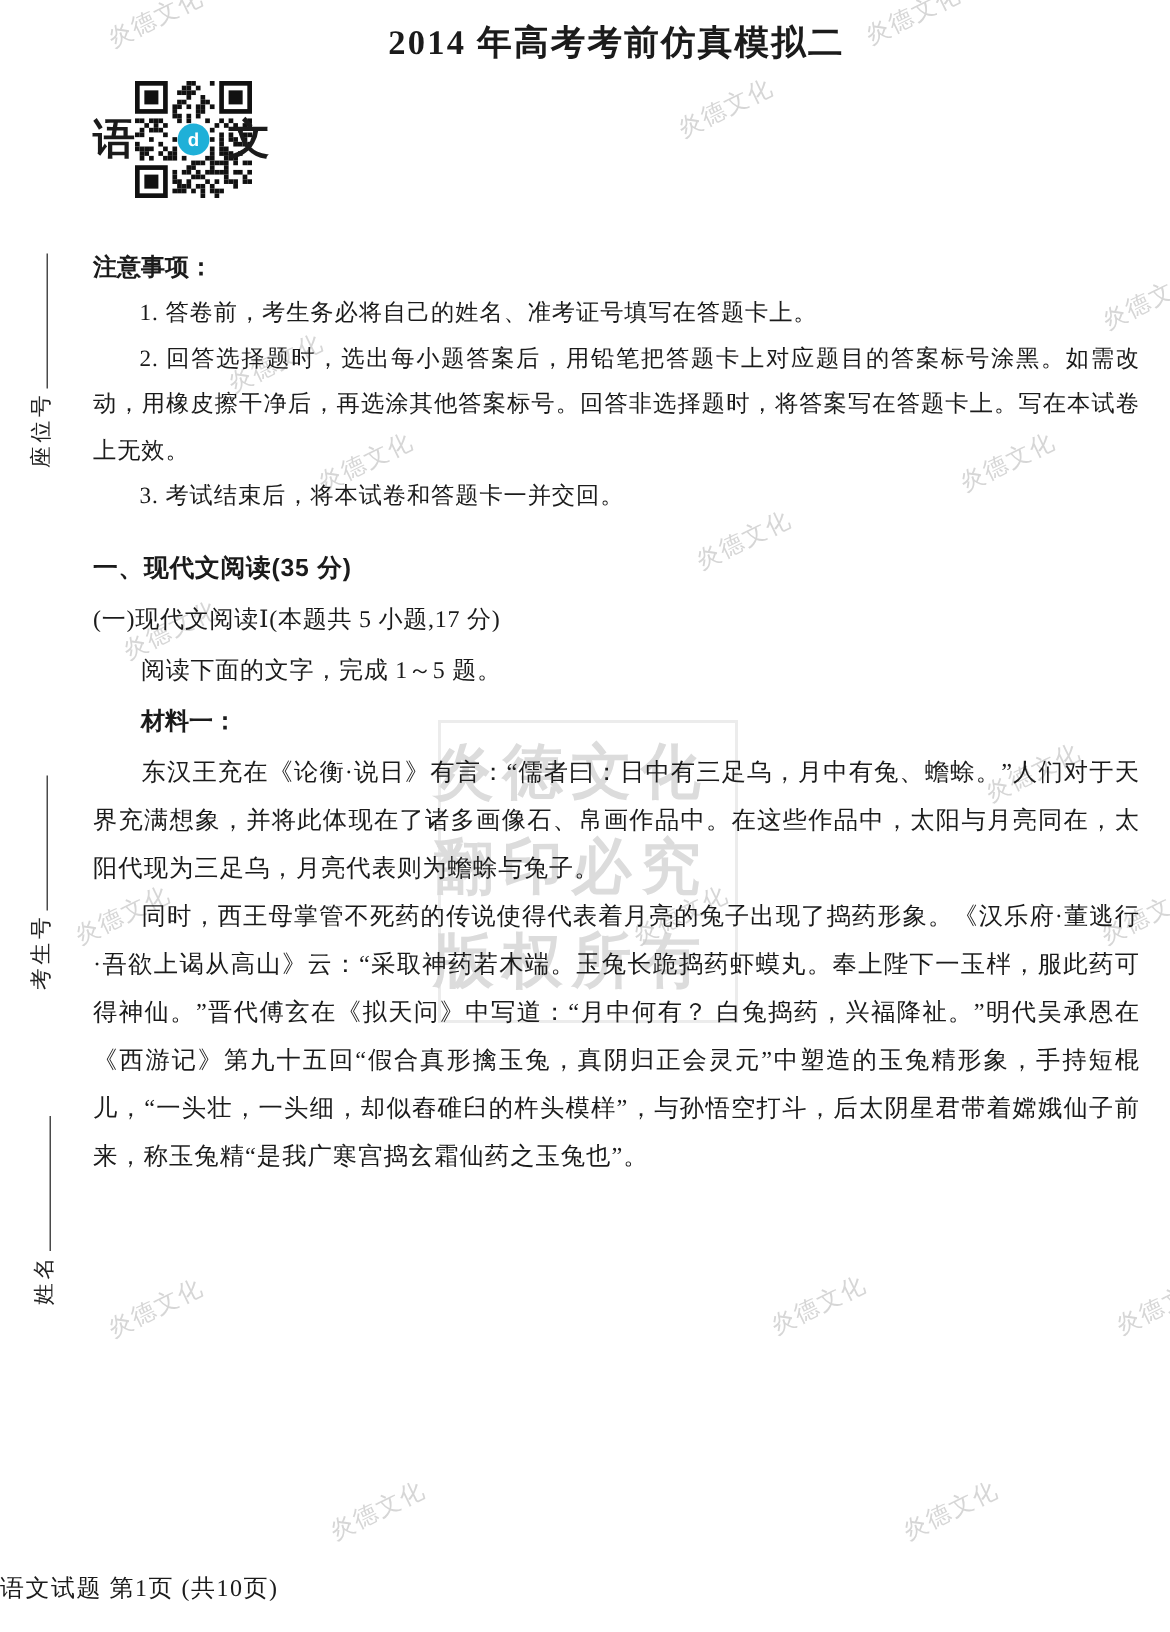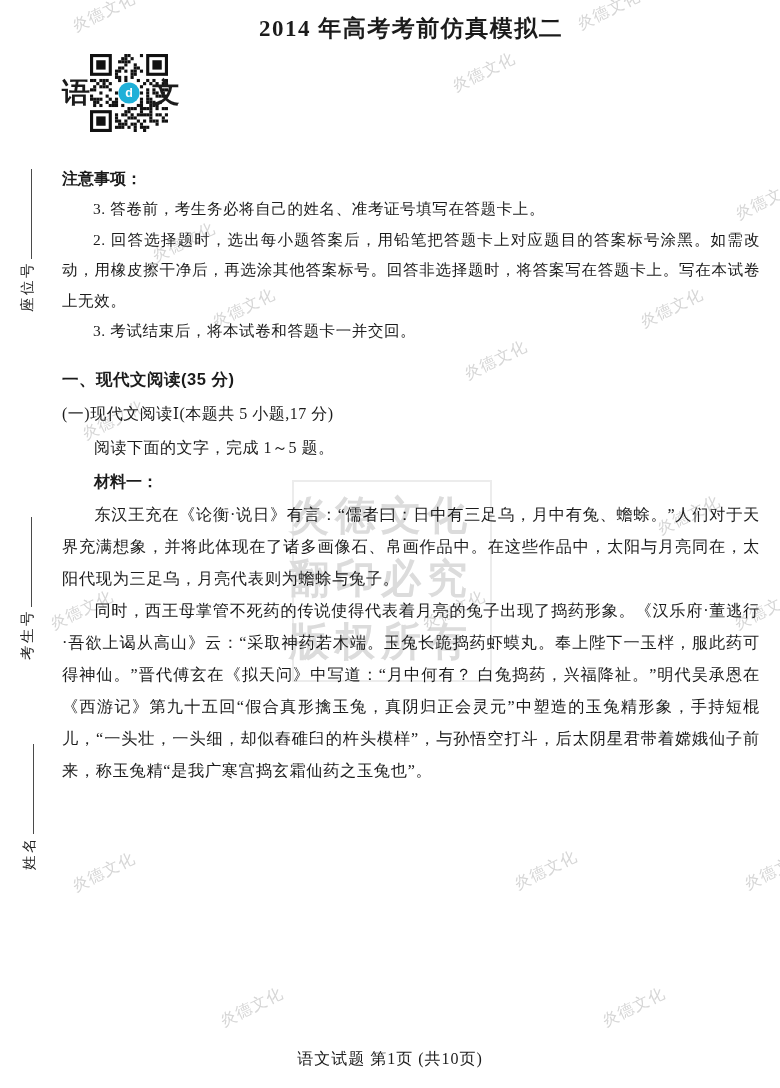--- a/index.html
+++ b/index.html
@@ -11,21 +11,21 @@
   .title{font-size:23px;font-weight:700;text-align:center;margin:13px 0 0;letter-spacing:1.5px;}
   .subject{font-size:28px;font-weight:700;text-align:left;margin-top:30px;letter-spacing:2px;}
   .notice{margin-top:52px;}
   .notice-heading{font-family:"Liberation Sans","DejaVu Sans",sans-serif;font-weight:700;font-size:16px;line-height:30px;}
   .notice p{margin:0;text-indent:2em;font-size:15.5px;line-height:30.5px;text-align:justify;letter-spacing:.6px;}
   .part-heading{font-family:"Liberation Sans","DejaVu Sans",sans-serif;font-weight:700;font-size:16.5px;margin:15px 0 0;line-height:35px;letter-spacing:.5px;}
   .sub-heading{font-size:16px;margin:0;line-height:34px;letter-spacing:.5px;}
   .instruction{text-indent:2em;font-size:16px;line-height:34px;margin:0;letter-spacing:.5px;}
   .material-label{font-family:"Liberation Sans","DejaVu Sans",sans-serif;font-weight:700;font-size:16px;text-indent:2em;line-height:34px;margin:0;}
   .material p{margin:0;text-indent:2em;font-size:16.2px;line-height:32px;text-align:justify;letter-spacing:.7px;}
-  .footer{position:absolute;left:0;right:0;bottom:18px;text-align:center;font-size:16px;z-index:2;letter-spacing:1px;}
+  .footer{position:absolute;left:0;right:0;bottom:18px;text-align:left;font-size:16px;z-index:2;letter-spacing:1px;}
   .side-label{
     position:absolute;z-index:2;transform-origin:0 0;transform:rotate(-90deg);
     white-space:nowrap;font-size:14.5px;letter-spacing:2.5px;color:#222;
   }
   .side-label .blank{display:inline-block;width:90px;border-bottom:1.2px solid #4a4a4a;height:0.9em;margin-left:2px;}
   .qr{position:absolute;left:90px;top:54px;width:78px;height:78px;z-index:2;}
   .wm{
     position:absolute;z-index:1;color:#cfcfcf;opacity:.85;font-size:16px;
     transform:rotate(-26deg);letter-spacing:1px;white-space:nowrap;
     font-family:"Liberation Sans","DejaVu Sans",sans-serif;pointer-events:none;
@@ -258,21 +258,21 @@
         <text x="37.5" y="41.5" text-anchor="middle" font-size="12" font-weight="bold" fill="#fff" font-family="Liberation Sans, sans-serif">d</text>
       </svg>
   </div>
 
   <div class="content">
     <h1 class="title">2014 年高考考前仿真模拟二</h1>
     <div class="subject">语　　文</div>
 
     <section class="notice">
       <div class="notice-heading">注意事项：</div>
-      <p>3. 答卷前，考生务必将自己的姓名、准考证号填写在答题卡上。</p>
+      <p>1. 答卷前，考生务必将自己的姓名、准考证号填写在答题卡上。</p>
       <p>2. 回答选择题时，选出每小题答案后，用铅笔把答题卡上对应题目的答案标号涂黑。如需改动，用橡皮擦干净后，再选涂其他答案标号。回答非选择题时，将答案写在答题卡上。写在本试卷上无效。</p>
       <p>3. 考试结束后，将本试卷和答题卡一并交回。</p>
     </section>
 
     <section>
       <h2 class="part-heading">一、现代文阅读(35 分)</h2>
       <p class="sub-heading">(一)现代文阅读Ⅰ(本题共 5 小题,17 分)</p>
       <p class="instruction">阅读下面的文字，完成 1～5 题。</p>
       <p class="material-label">材料一：</p>
       <div class="material">

